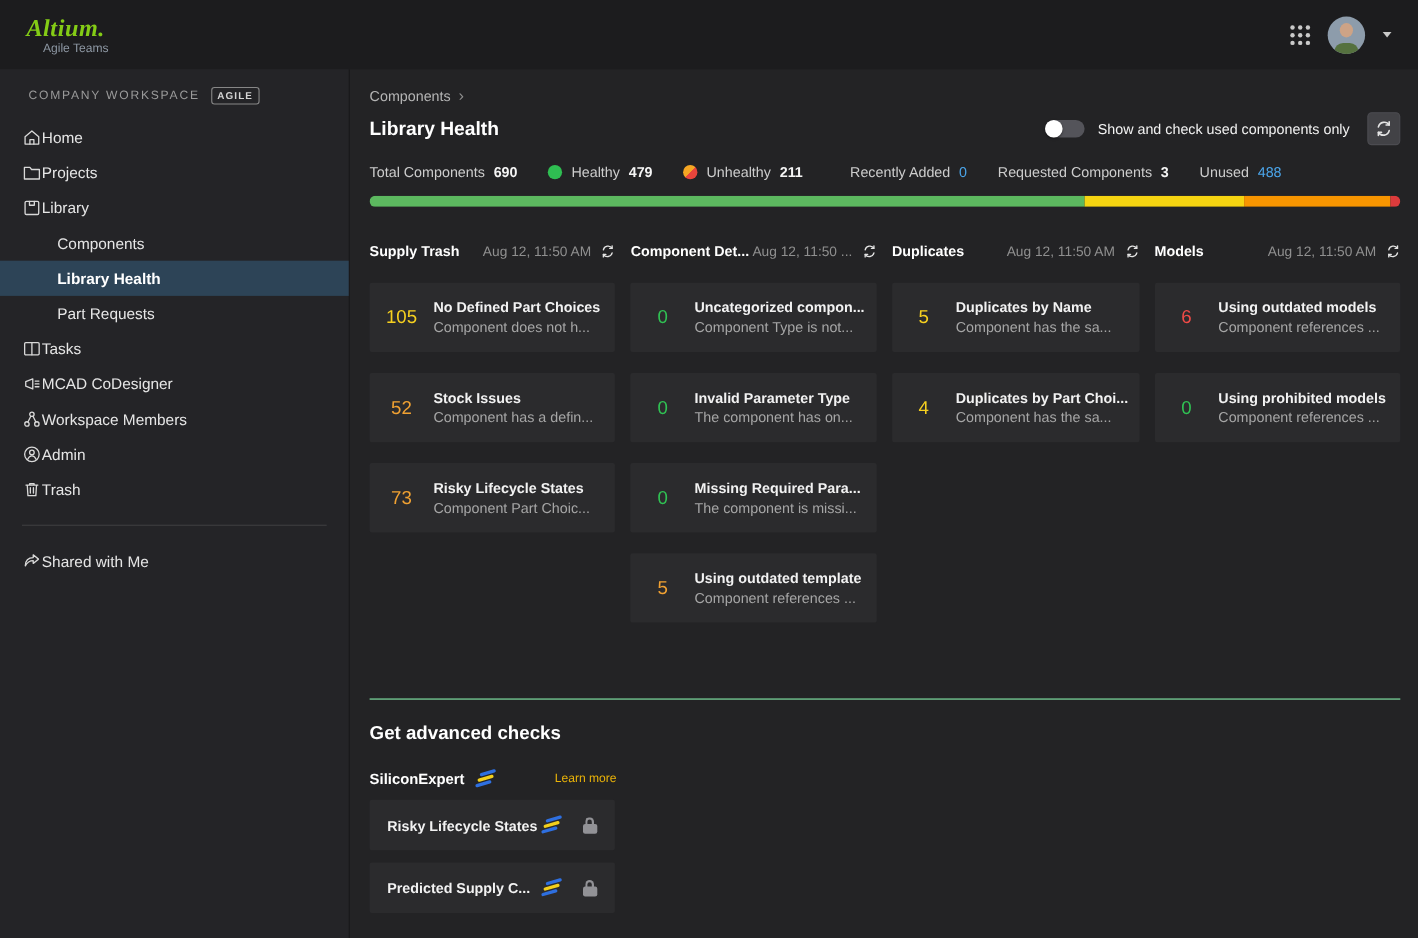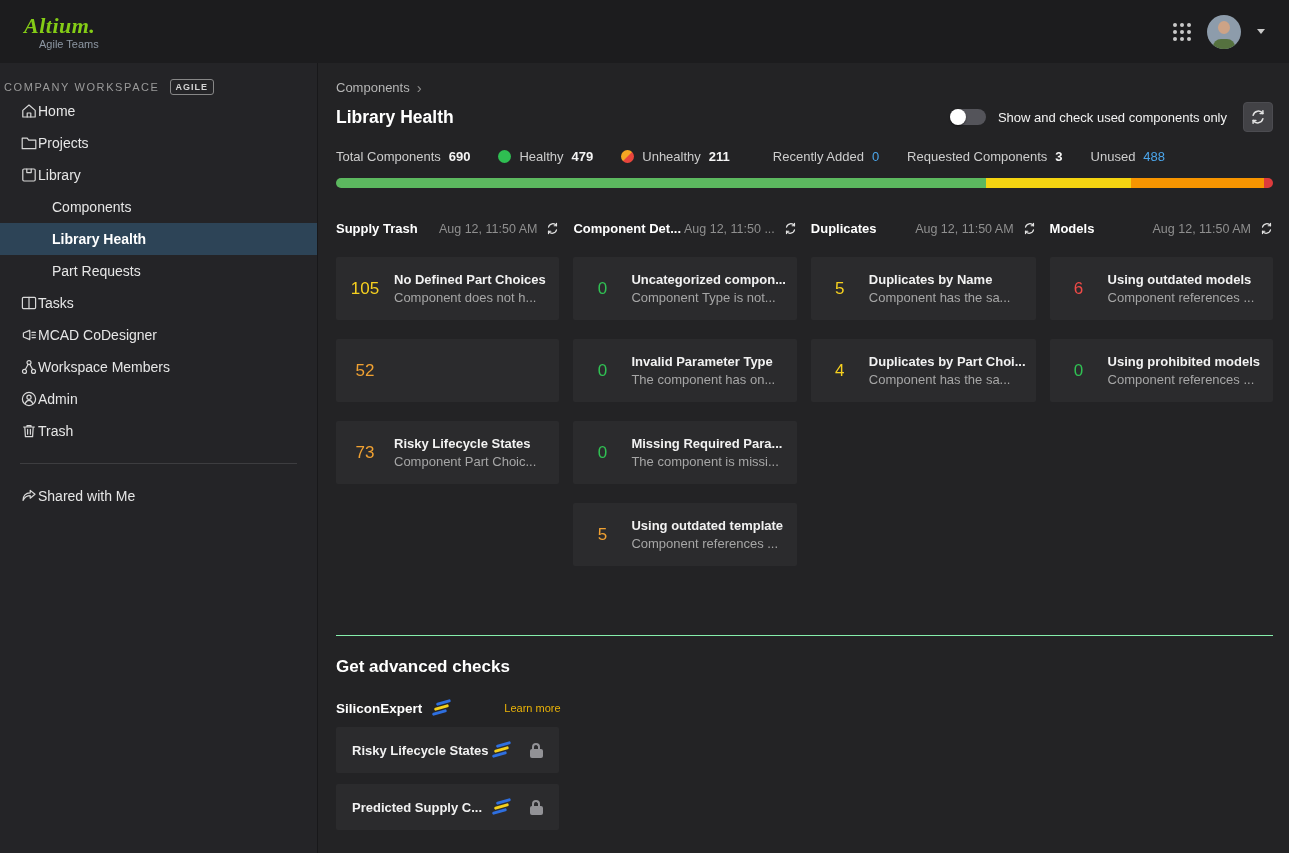--- a/index.html
+++ b/index.html
@@ -18,21 +18,21 @@
   .avatar .head { position:absolute; top:6px; left:11px; width:12px; height:13px; border-radius:50%; background:#cda386; }
   .avatar .body { position:absolute; bottom:-2px; left:6px; width:22px; height:12px; border-radius:8px 8px 0 0; background:#55713f; }
   .caret { width:0; height:0; border-left:4.5px solid transparent; border-right:4.5px solid transparent; border-top:5.5px solid #c9c9c9; cursor:pointer; }
 
   
   .app { display:flex; height:790px; }
   .sidebar { width:318px; background:#242427; border-right:1px solid #18181a; padding-top:16px; flex:none; }
   .main { flex:1; padding:17px 16px 0 18px; min-width:0; }
 
   
-  .ws-row { display:flex; align-items:center; gap:10px; padding:0 4px; }
+  .ws-row { display:flex; align-items:center; gap:10px; padding:0 26px; margin-bottom:14px; }
   .ws-label { font-size:11px; letter-spacing:1.6px; color:#9a9a9a; }
   .ws-badge { font-size:9px; letter-spacing:1px; color:#d4d4d4; border:1px solid #878787; border-radius:3px; padding:2px 5px; font-weight:bold; }
   .nav-item { height:32px; display:flex; align-items:center; padding:0 20px; font-size:14px; color:#e6e6e6; cursor:pointer; }
   .nav-item.sub { padding-left:52px; }
   .nav-item.active { background:#2d4457; font-weight:bold; color:#fff; }
   .nav-item svg { width:18px; height:18px; flex:none; }
   .nav-item svg path, .nav-item svg rect, .nav-item svg circle { fill:none; stroke:#d8d8d8; stroke-width:1.2; stroke-linecap:round; stroke-linejoin:round; }
   .side-divider { border-top:1px solid #3d3d40; margin:16px 20px; }
 
   
@@ -278,20 +278,24 @@
           </div>
           <div class="card">
             <div class="card-num" style="color:#f6d01f">105</div>
             <div class="card-text">
               <div class="card-title">No Defined Part Choices</div>
               <div class="card-desc">Component does not h...</div>
             </div>
           </div>
           <div class="card">
             <div class="card-num" style="color:#f0a132">52</div>
+            <div class="card-text">
+              <div class="card-title">Stock Issues</div>
+              <div class="card-desc">Component has a defin...</div>
+            </div>
           </div>
           <div class="card">
             <div class="card-num" style="color:#f0a132">73</div>
             <div class="card-text">
               <div class="card-title">Risky Lifecycle States</div>
               <div class="card-desc">Component Part Choic...</div>
             </div>
           </div>
         </div>
         <div>

